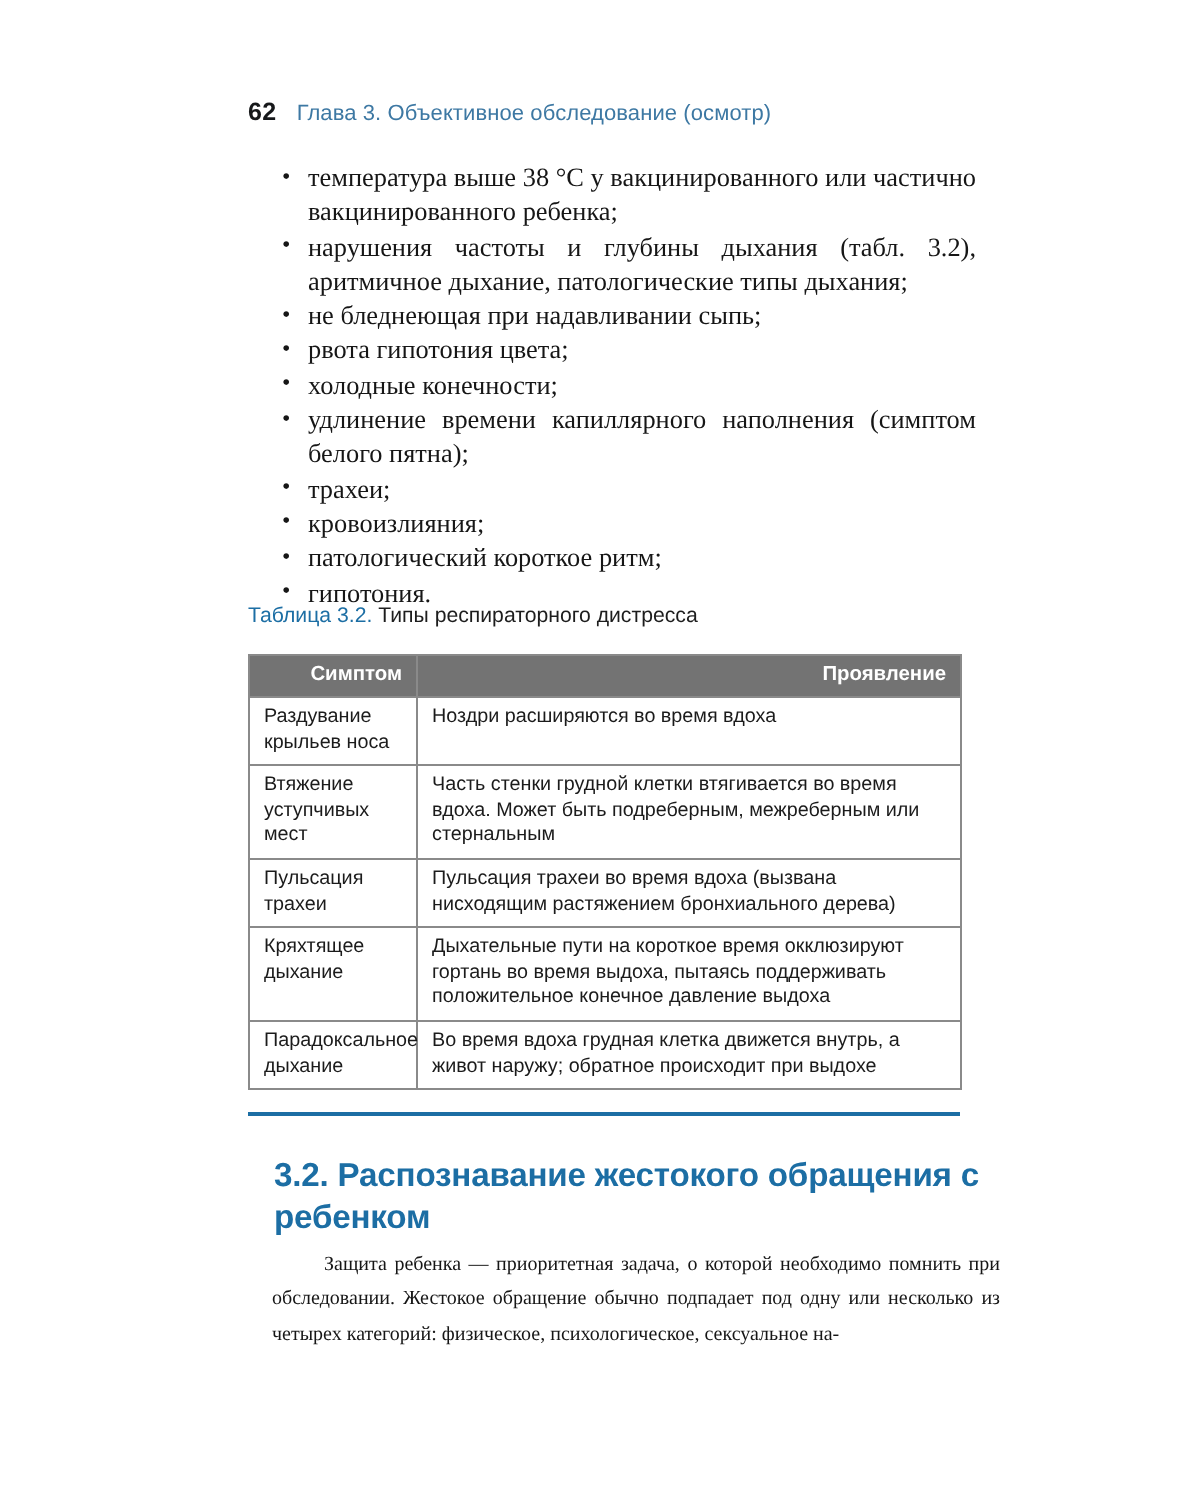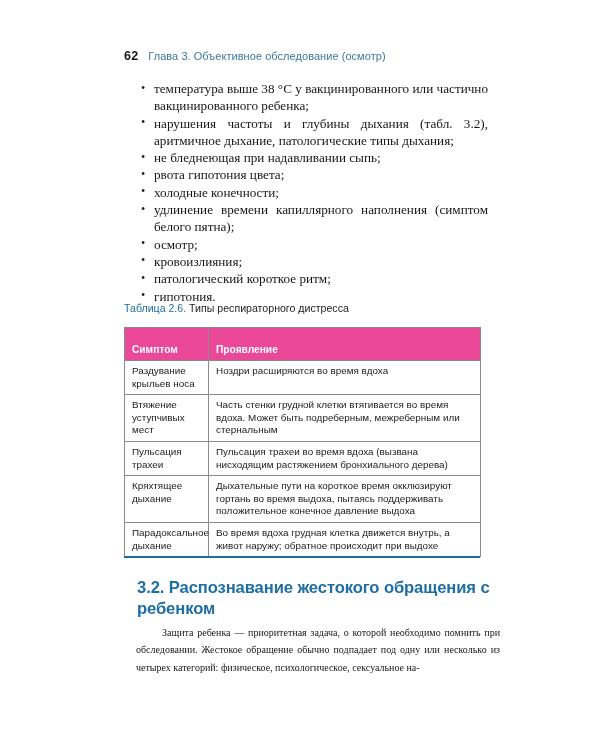--- a/index.html
+++ b/index.html
@@ -95,26 +95,26 @@
     top: 327px;
     width: 356px;
     border-collapse: collapse;
     font-family: "Liberation Sans", sans-serif;
     table-layout: fixed;
   }
   .data-table col.c1 { width: 84px; }
   .data-table col.c2 { width: 272px; }
 
   .data-table th {
-    background: #ec4899;
+    background: #737373;
     color: #ffffff;
     font-size: 10.2px;
     font-weight: bold;
-    text-align: left;
-    padding: 16px 7px 4px 7px;
+    text-align: right;
+    padding: 4px 7px 4px 7px;
     border: 1px solid #8a8a8a;
     line-height: 12px;
   }
   .data-table td {
     font-size: 9.9px;
     line-height: 12.6px;
     color: #1b1b1b;
     vertical-align: top;
     padding: 4px 7px 4px 7px;
     border: 1px solid #8a8a8a;
@@ -169,28 +169,28 @@
     <span class="chapter-title">Глава 3. Объективное обследование (осмотр)</span>
   </div>
 
   <ul class="bullet-list">
     <li>температура выше 38 °C у вакцинированного или частично вакцинированного ребенка;</li>
     <li>нарушения частоты и глубины дыхания (табл. 3.2), аритмичное дыхание, патологические типы дыхания;</li>
     <li>не бледнеющая при надавливании сыпь;</li>
     <li>рвота гипотония цвета;</li>
     <li>холодные конечности;</li>
     <li>удлинение времени капиллярного наполнения (симптом белого пятна);</li>
-    <li>осмотр;</li>
+    <li>трахеи;</li>
     <li>кровоизлияния;</li>
     <li>патологический короткое ритм;</li>
     <li>гипотония.</li>
   </ul>
 
   <div class="table-caption">
-    <span class="cap-num">Таблица 2.6.</span>
+    <span class="cap-num">Таблица 3.2.</span>
     <span>Типы респираторного дистресса</span>
   </div>
 
   <table class="data-table">
     <colgroup>
       <col class="c1">
       <col class="c2">
     </colgroup>
     <thead>
       <tr>

